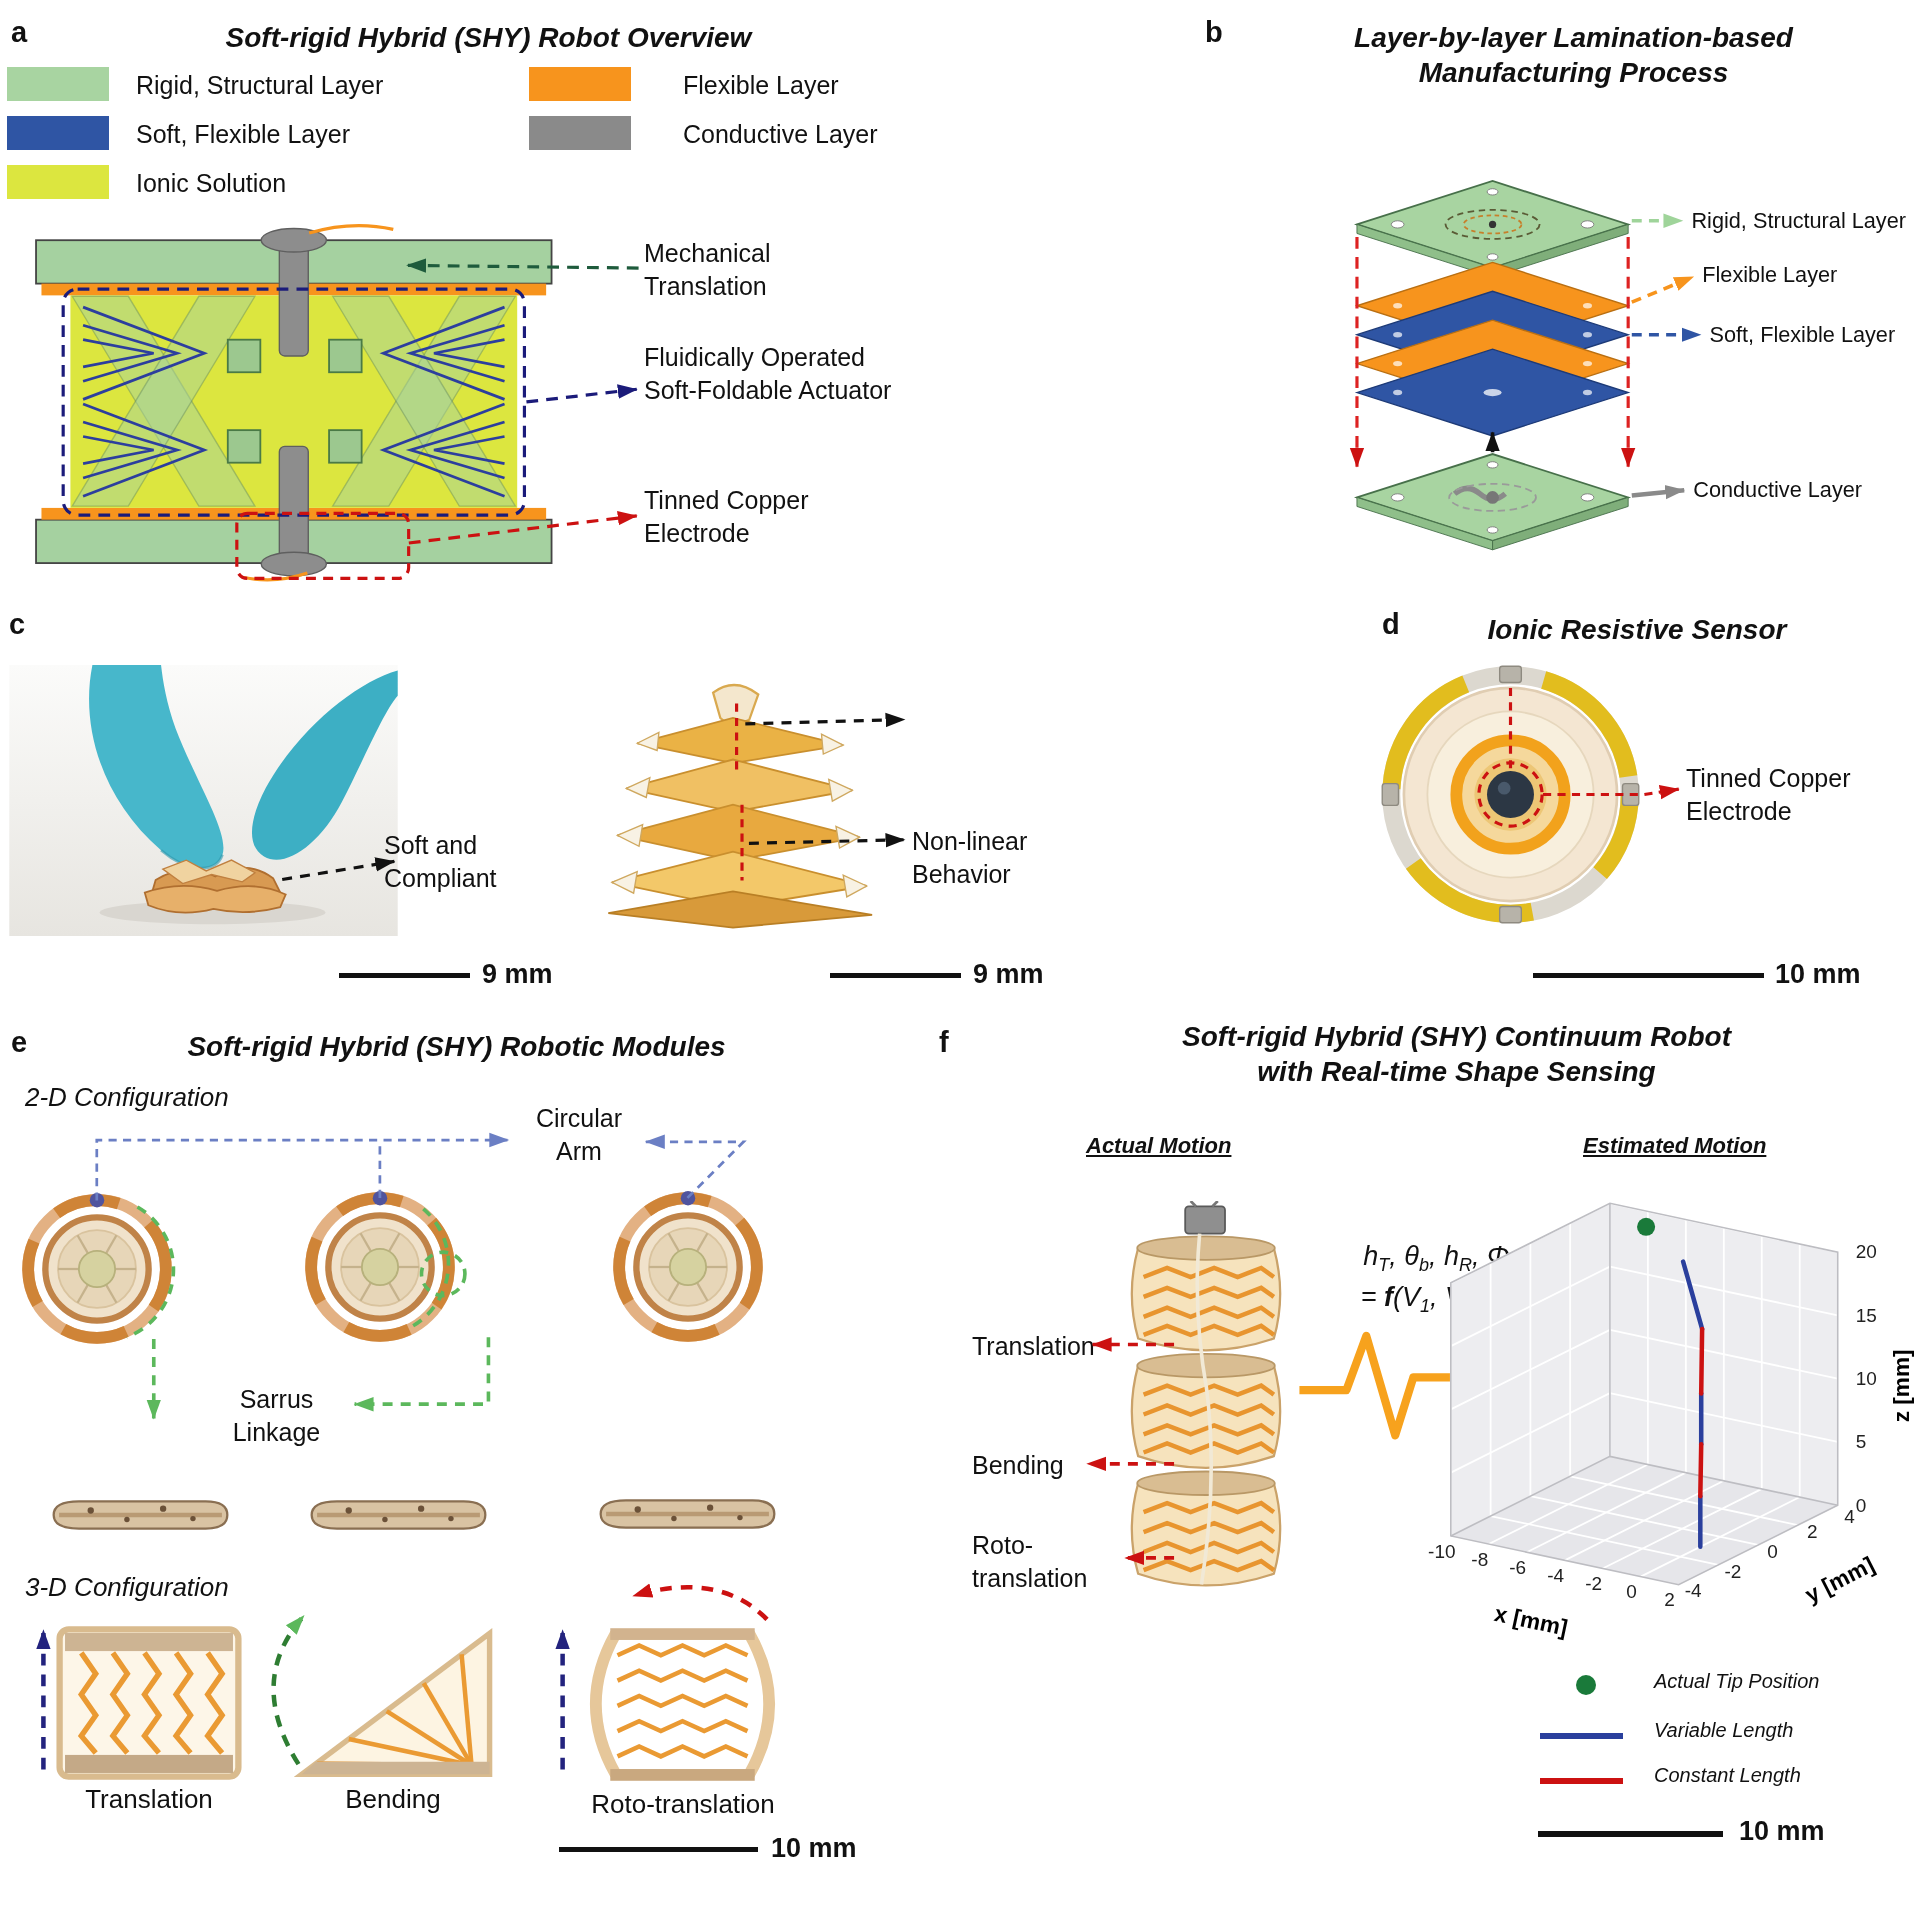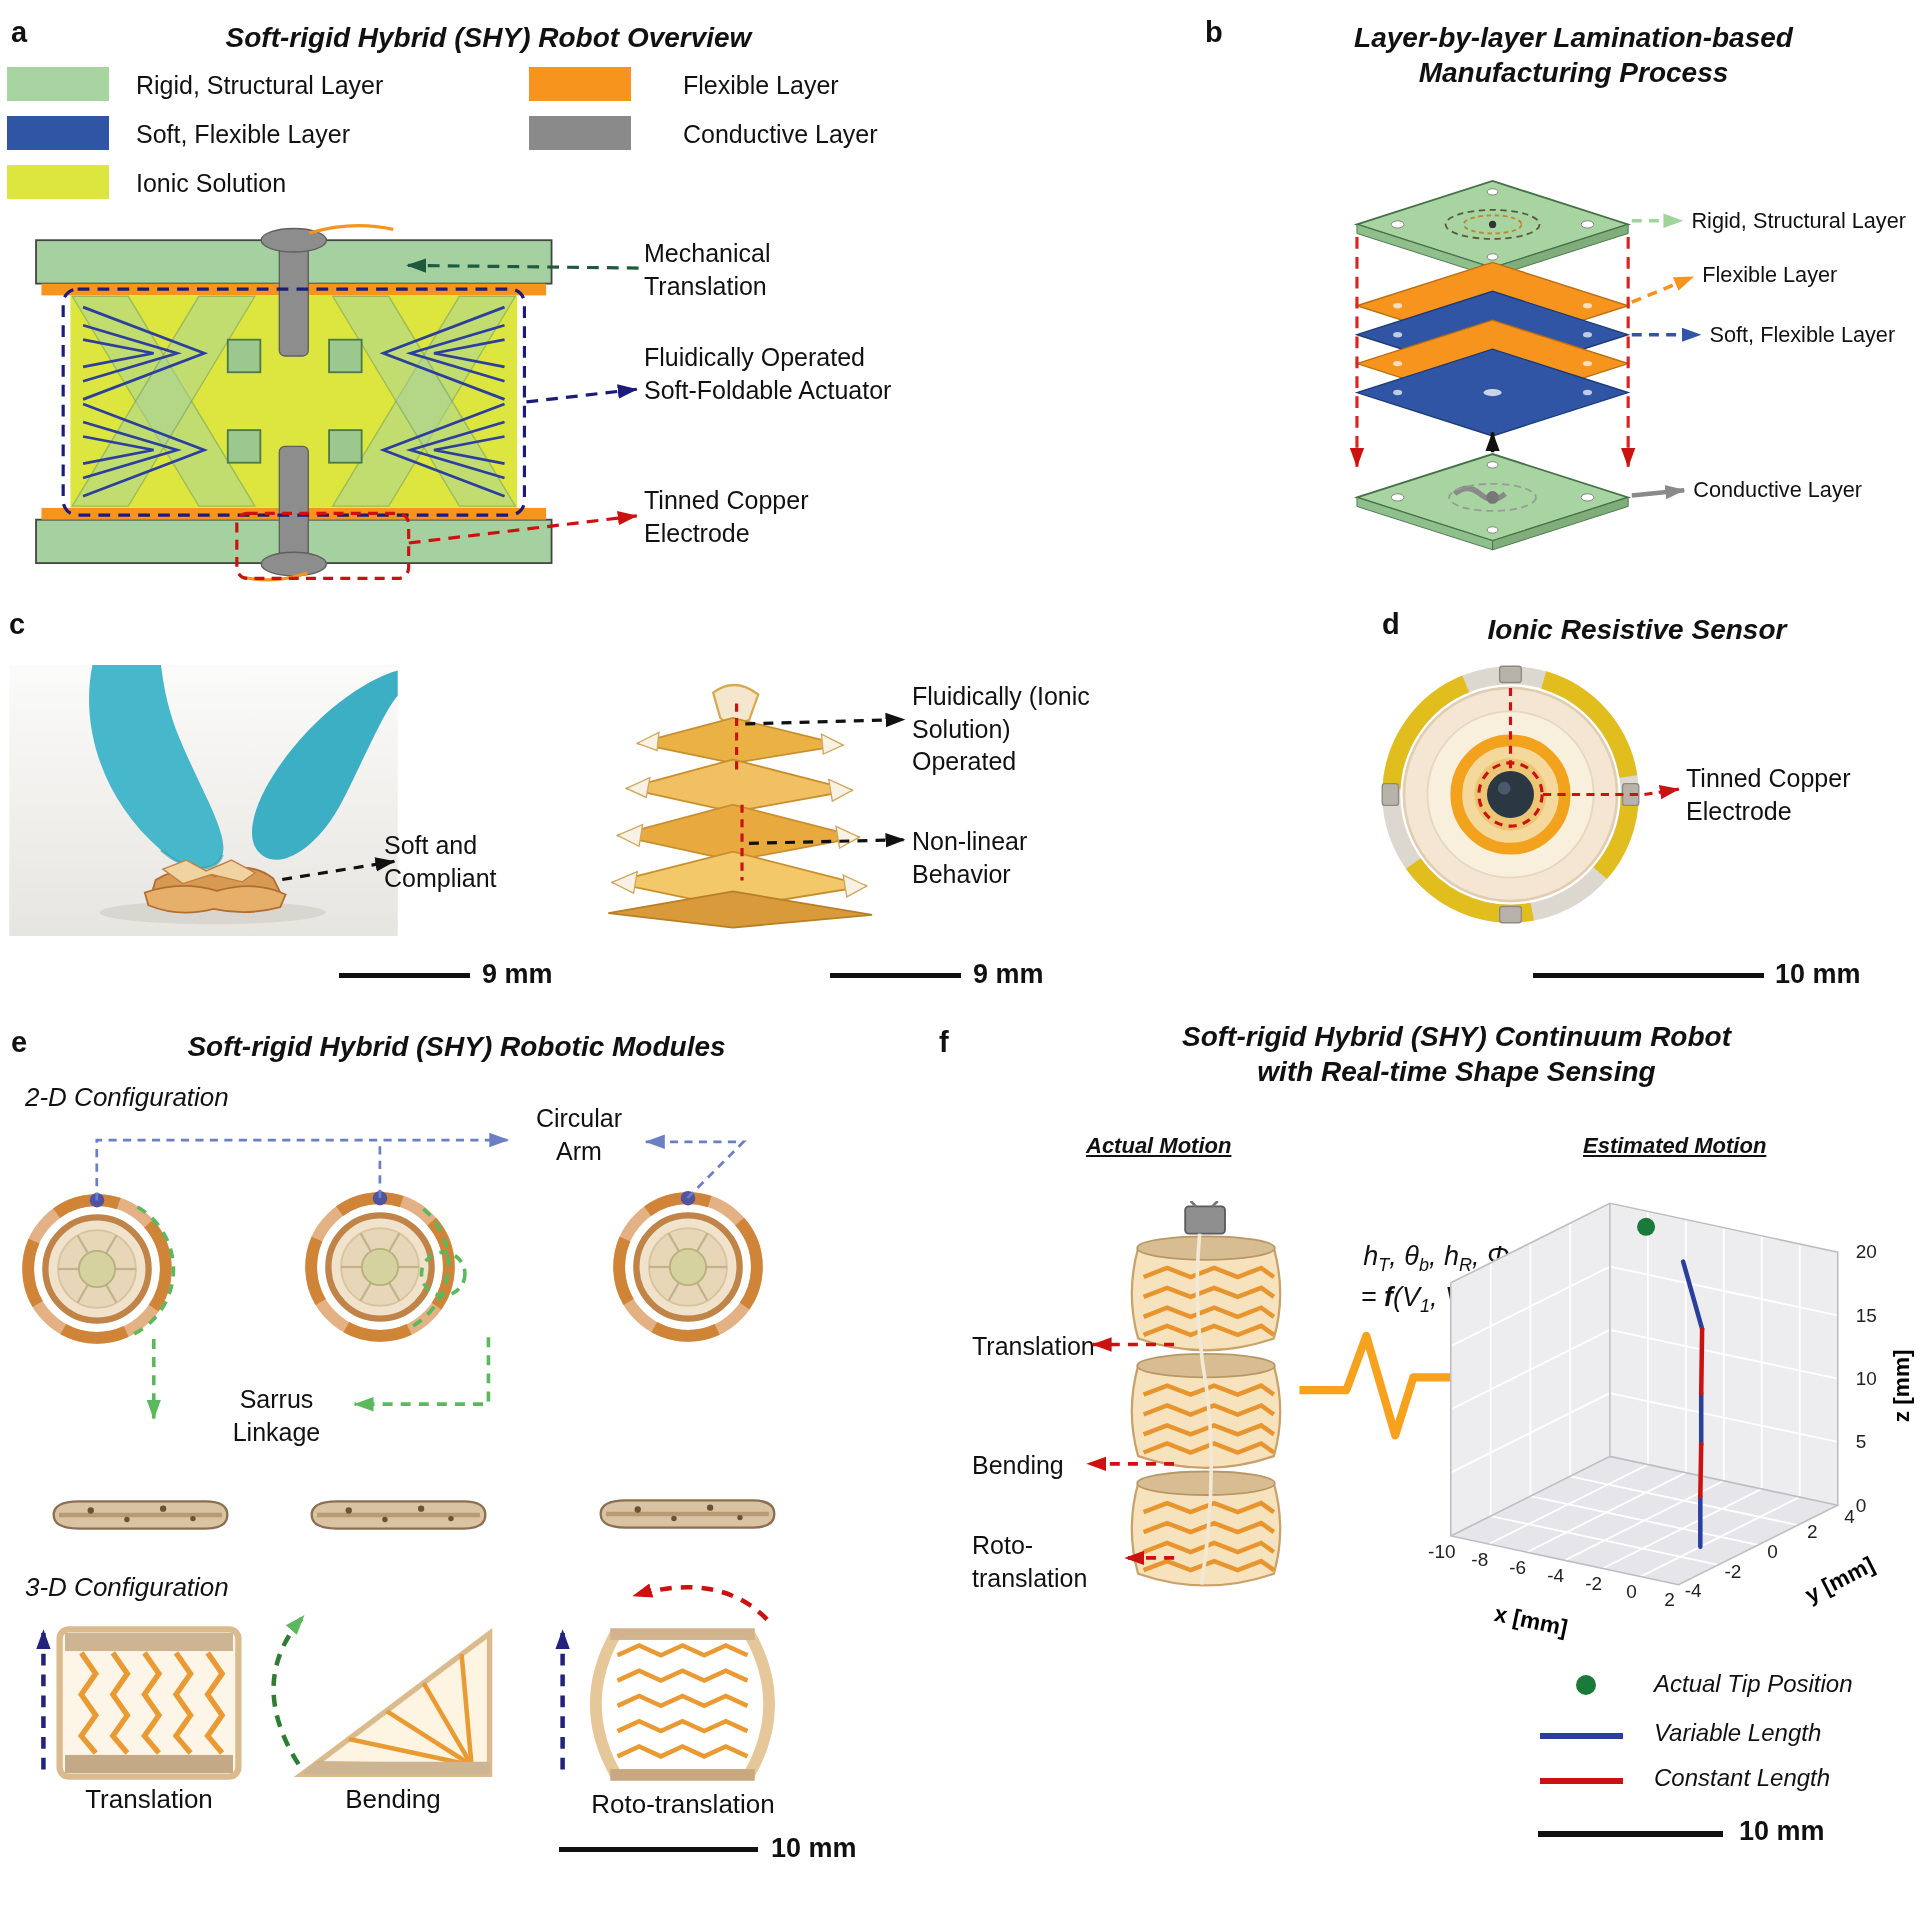--- a/index.html
+++ b/index.html
@@ -13,21 +13,21 @@
   .cfg { font-style:italic; font-size:26px; }
   .caption { font-size:26px; text-align:center; }
   .scaletext { font-weight:bold; font-size:27px; }
   .bar { position:absolute; height:4.5px; background:#111; }
   .uhead { font-weight:bold; font-style:italic; font-size:22px; text-decoration:underline; }
   .legend-label { font-size:25px; }
   .swatch { position:absolute; width:102px; height:34px; }
   .eq { font-style:italic; font-size:27px; text-align:center; line-height:1.4; }
   .eq sub { font-size:18px; }
   .eq .f { font-weight:bold; }
-  .leg-lab { font-style:italic; font-size:24px; }
+  .leg-lab { font-style:italic; font-size:20px; }
   .center { text-align:center; }
   svg { display:block; }
 </style>
 </head>
 <body>
 
 <div class="page">
 
 <svg width="0" height="0" style="position:absolute" aria-hidden="true">
 <defs>
@@ -274,21 +274,20 @@
     <polygon points="42,182 70,170 66,194"></polygon>
         <polygon points="310,184 284,172 288,196"></polygon>
     <polygon points="36,234 64,222 60,246"></polygon>
         <polygon points="318,238 292,226 296,250"></polygon>
   </g>
   <path d="M174,36 L174,112" stroke="#cc1111" stroke-width="3.5" stroke-dasharray="9 7" fill="none"></path>
   <path d="M180,148 L180,232" stroke="#cc1111" stroke-width="3.5" stroke-dasharray="9 7" fill="none"></path>
 </svg>
 
 <div class="abs ann" style="left:384px;top:829px;width:122px">Soft and Compliant</div>
-<div class="abs ann" style="left:912px;top:680px;width:199px">Fluidically (Ionic Solution) Operated</div>
 <div class="abs ann" style="left:912px;top:825px;width:145px">Non-linear Behavior</div>
 
 <div class="bar" style="left:339px;top:973px;width:131px"></div>
 <div class="abs scaletext" style="left:482px;top:959px">9 mm</div>
 <div class="bar" style="left:830px;top:973px;width:131px"></div>
 <div class="abs scaletext" style="left:973px;top:959px">9 mm</div>
 
 <div class="abs plabel" style="left:1382px;top:608px">d</div>
 <div class="abs ptitle" style="left:1411px;top:612px;width:452px">Ionic Resistive Sensor</div>
 

